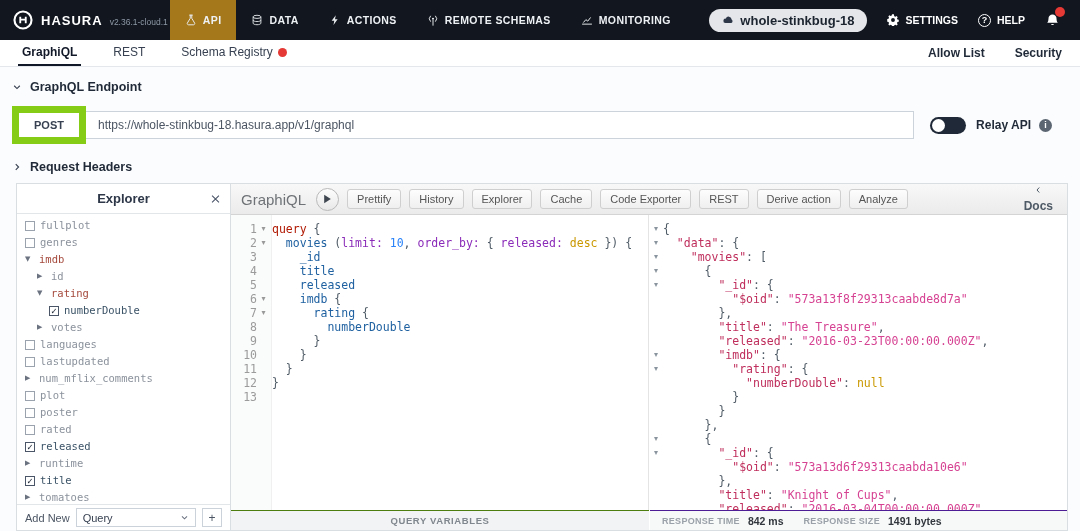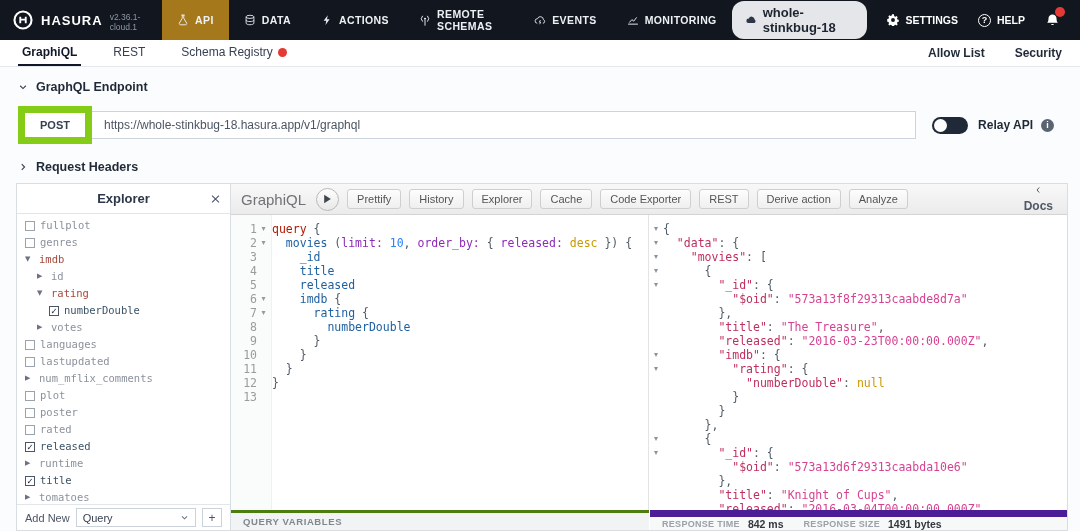--- a/index.html
+++ b/index.html
@@ -29,21 +29,21 @@
 
   
   .tabs{position:absolute;top:40px;left:0;right:0;height:27px;background:#fff;border-bottom:1px solid #e4e7eb;display:flex;align-items:stretch;padding:0 18px;}
   .tab{display:flex;align-items:center;gap:5px;padding:0 4px;margin-right:28px;font-size:12px;color:#374151;cursor:pointer;border-bottom:2px solid transparent;}
   .tab.active{font-weight:bold;color:#111827;border-bottom-color:#111827;}
   .tab-badge{width:9px;height:9px;border-radius:50%;background:var(--badge-red);}
   .tabs-right{margin-left:auto;display:flex;gap:30px;align-items:center;}
   .tab-link{font-size:12px;font-weight:bold;color:#1f2937;cursor:pointer;}
 
   
-  .endpoint-section{position:absolute;top:68px;left:0;right:8px;height:115px;padding:12px 18px 0;}
+  .endpoint-section{position:absolute;top:68px;left:0;right:16px;height:115px;padding:12px 12px 0;}
   .section-head{display:flex;align-items:center;gap:8px;font-size:12.5px;font-weight:bold;color:#1f2937;cursor:pointer;}
   .endpoint-row{display:flex;align-items:center;margin:12px 0 16px;}
   .method-box{border:7px solid #84cc16;background:#fff;padding:6px 15px;font-size:11px;font-weight:bold;color:#374151;}
   .url-input{flex:1;border:1px solid #cdd3da;border-left:none;padding:6px 12px;font-size:12px;color:#4b5563;background:#fff;outline:none;font-family:"Liberation Sans",sans-serif;}
   .toggle{width:36px;height:17px;border-radius:9px;background:var(--toggle-bg);position:relative;margin-left:16px;cursor:pointer;flex:0 0 auto;}
   .knob{position:absolute;left:2px;top:2px;width:13px;height:13px;border-radius:50%;background:#fff;}
   .relay-label{font-size:12px;color:#1f2937;margin-left:10px;font-weight:600;}
   .info-icon{width:13px;height:13px;border-radius:50%;background:#5b6572;color:#fff;font-size:9px;display:flex;align-items:center;justify-content:center;margin-left:8px;font-weight:bold;cursor:pointer;}
 
   
@@ -76,22 +76,22 @@
   .ed-row{display:flex;white-space:pre;position:relative;}
   .ed-row .ln{width:26px;text-align:right;color:#9b9b9b;flex:0 0 auto;}
   .ed-row .fold{width:13px;text-align:center;color:#999;font-size:8px;flex:0 0 auto;font-family:"DejaVu Sans",sans-serif;line-height:14px;}
   .ed-row .src{padding-left:2px;}
   .t-kw{color:var(--c-kw);} .t-prop{color:var(--c-prop);margin-top:19px;} .t-attr{color:var(--c-attr);}
   .t-num{color:var(--c-num);} .t-enum{color:var(--c-enum);} .t-pun{color:#4f5b66;}
   .t-key{color:var(--c-key);} .t-str{color:var(--c-str);} .t-atom{color:var(--c-atom);}
   .response{flex:1;padding-top:7px;font-family:"DejaVu Sans Mono",monospace;font-size:11.5px;line-height:14px;overflow:hidden;}
   .res-row{display:flex;white-space:pre;}
   .res-row .fold{width:14px;text-align:center;color:#8a949e;font-size:8px;flex:0 0 auto;font-family:"DejaVu Sans",sans-serif;line-height:14px;}
-  .qv-bar{position:absolute;left:0;bottom:0;width:418px;height:20px;background:#f2f3f4;border-top:3px solid #4d7c0f;display:flex;align-items:center;padding:0 12px;font-size:9.5px;font-weight:bold;letter-spacing:.6px;color:#80878e;z-index:2;}
-  .stats-bar{position:absolute;left:419px;right:0;bottom:0;height:20px;background:#f7f8f8;border-top:7px solid #4c1d95;display:flex;align-items:center;gap:8px;padding:0 12px;z-index:2;}
+  .qv-bar{position:absolute;left:0;bottom:0;width:418px;height:20px;background:#f2f3f4;border-top:1px solid #4d7c0f;display:flex;align-items:center;padding:0 12px;font-size:9.5px;font-weight:bold;letter-spacing:.6px;color:#80878e;z-index:2;justify-content:center;}
+  .stats-bar{position:absolute;left:419px;right:0;bottom:0;height:20px;background:#f7f8f8;border-top:1px solid #4c1d95;display:flex;align-items:center;gap:8px;padding:0 12px;z-index:2;}
   .stat-label{font-size:9px;color:#9aa1a8;font-weight:bold;letter-spacing:.3px;}
   .stat-value{font-size:10.5px;color:#32383e;font-weight:bold;margin-right:12px;}
   svg{display:block;}
 </style>
 </head>
 <body>
 
 <div class="screen">
 
   <header class="topbar">
@@ -132,29 +132,20 @@
           <span>ACTIONS</span>
         </div>
         <div class="nav-item">
           <span class="nav-icon">
             <svg width="12" height="12" viewBox="0 0 16 16">
               <path d="M8 8.5V15M4.5 2.8a5 5 0 0 0 0 7M11.5 2.8a5 5 0 0 1 0 7" fill="none" stroke="currentColor" stroke-width="1.3" stroke-linecap="round"></path>
               <circle cx="8" cy="6.3" r="1.4" fill="currentColor"></circle>
             </svg>
           </span>
           <span>REMOTE SCHEMAS</span>
-        </div>
-        <div class="nav-item">
-          <span class="nav-icon">
-            <svg width="12" height="12" viewBox="0 0 16 16">
-              <path d="M4.3 12.3a3 3 0 0 1 .4-6A4 4 0 0 1 12.5 7.6a2.4 2.4 0 0 1-.7 4.7" fill="none" stroke="currentColor" stroke-width="1.2"></path>
-              <path d="M8.7 8L7 10.8h2L7.5 13.6" fill="none" stroke="currentColor" stroke-width="1.1"></path>
-            </svg>
-          </span>
-          <span>EVENTS</span>
         </div>
         <div class="nav-item">
           <span class="nav-icon">
             <svg width="12" height="12" viewBox="0 0 16 16">
               <path d="M2 13.5h12M3.5 11l3-3.5 2.5 2 3.5-4.5" fill="none" stroke="currentColor" stroke-width="1.3" stroke-linecap="round"></path>
             </svg>
           </span>
           <span>MONITORING</span>
         </div>
       </nav>

